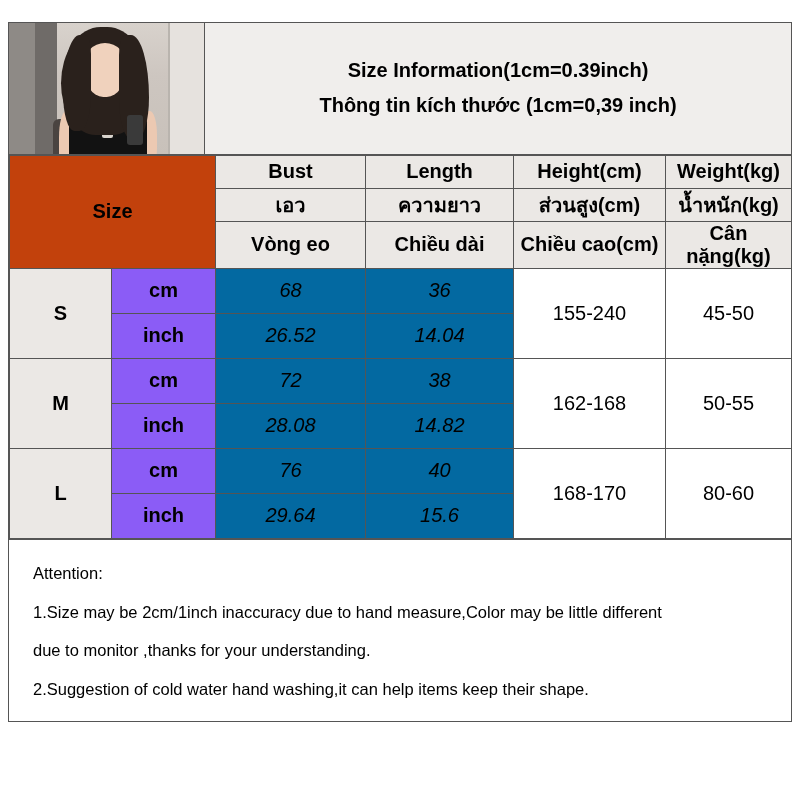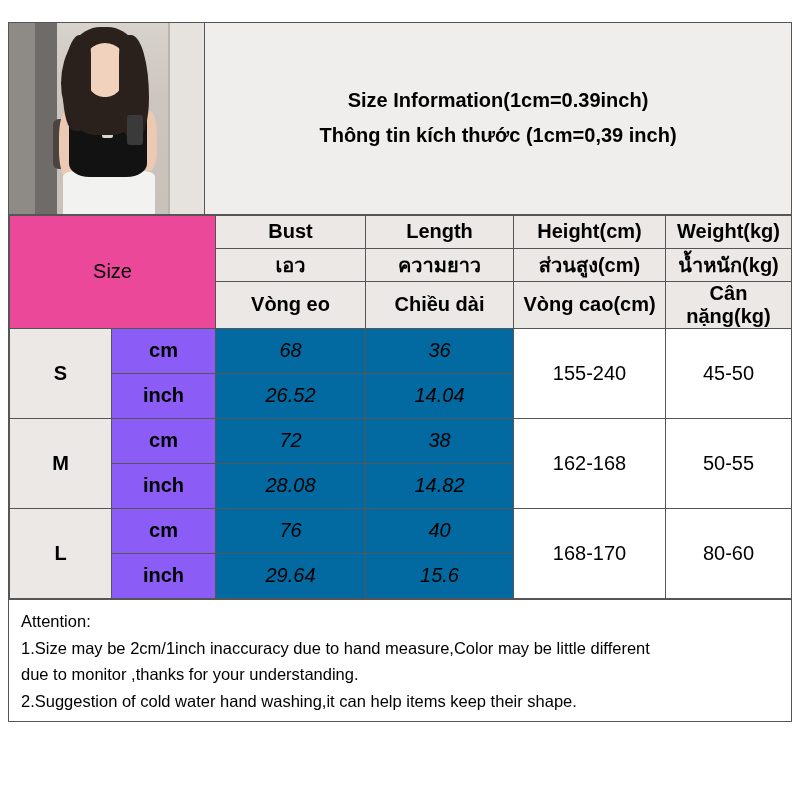--- a/index.html
+++ b/index.html
@@ -174,22 +174,22 @@
   .col-length { width: 148px; }
   .col-height { width: 152px; }
   .col-weight { width: 126px; }
 
   .hdr {
     background: #ebe8e5;
     font-weight: bold;
     height: 32px;
   }
   .hdr-size {
-    background: #ec4899;
-    font-weight: normal;
+    background: #c2410c;
+    font-weight: bold;
     font-size: 27px;
   }
   .row-label {
     background: #ebe8e5;
     font-weight: bold;
     font-size: 20px;
   }
   .unit-cell {
     background: #8b5cf6;
     font-weight: bold;
@@ -207,21 +207,21 @@
   }
 
   
   .attention {
     border-top: 1px solid #555;
     padding: 6px 8px 4px 8px;
     font-size: 16.5px;
     line-height: 1.38;
     flex: 1;
   }
-  .attention p { margin: 4px; }
+  .attention p { margin: 16px; }
 </style>
 </head>
 <body>
 
 <div class="page">
   <div class="chart">
 
     <div class="header-row">
       <div class="photo-cell">
         <div class="photo">
@@ -273,21 +273,21 @@
         <tr>
           <td class="hdr">เอว</td>
           <td class="hdr">ความยาว</td>
           <td class="hdr">ส่วนสูง(cm)</td>
           <td class="hdr">น้ำหนัก(kg)</td>
         </tr>
 
         <tr>
           <td class="hdr">Vòng eo</td>
           <td class="hdr">Chiều dài</td>
-          <td class="hdr">Vòng cao(cm)</td>
+          <td class="hdr">Chiều cao(cm)</td>
           <td class="hdr">Cân nặng(kg)</td>
         </tr>
 
         <tr>
           <td class="row-label" rowspan="2">S</td>
           <td class="unit-cell">cm</td>
           <td class="val-cell">68</td>
           <td class="val-cell">36</td>
           <td class="span-cell" rowspan="2">155-240</td>
           <td class="span-cell" rowspan="2">45-50</td>

